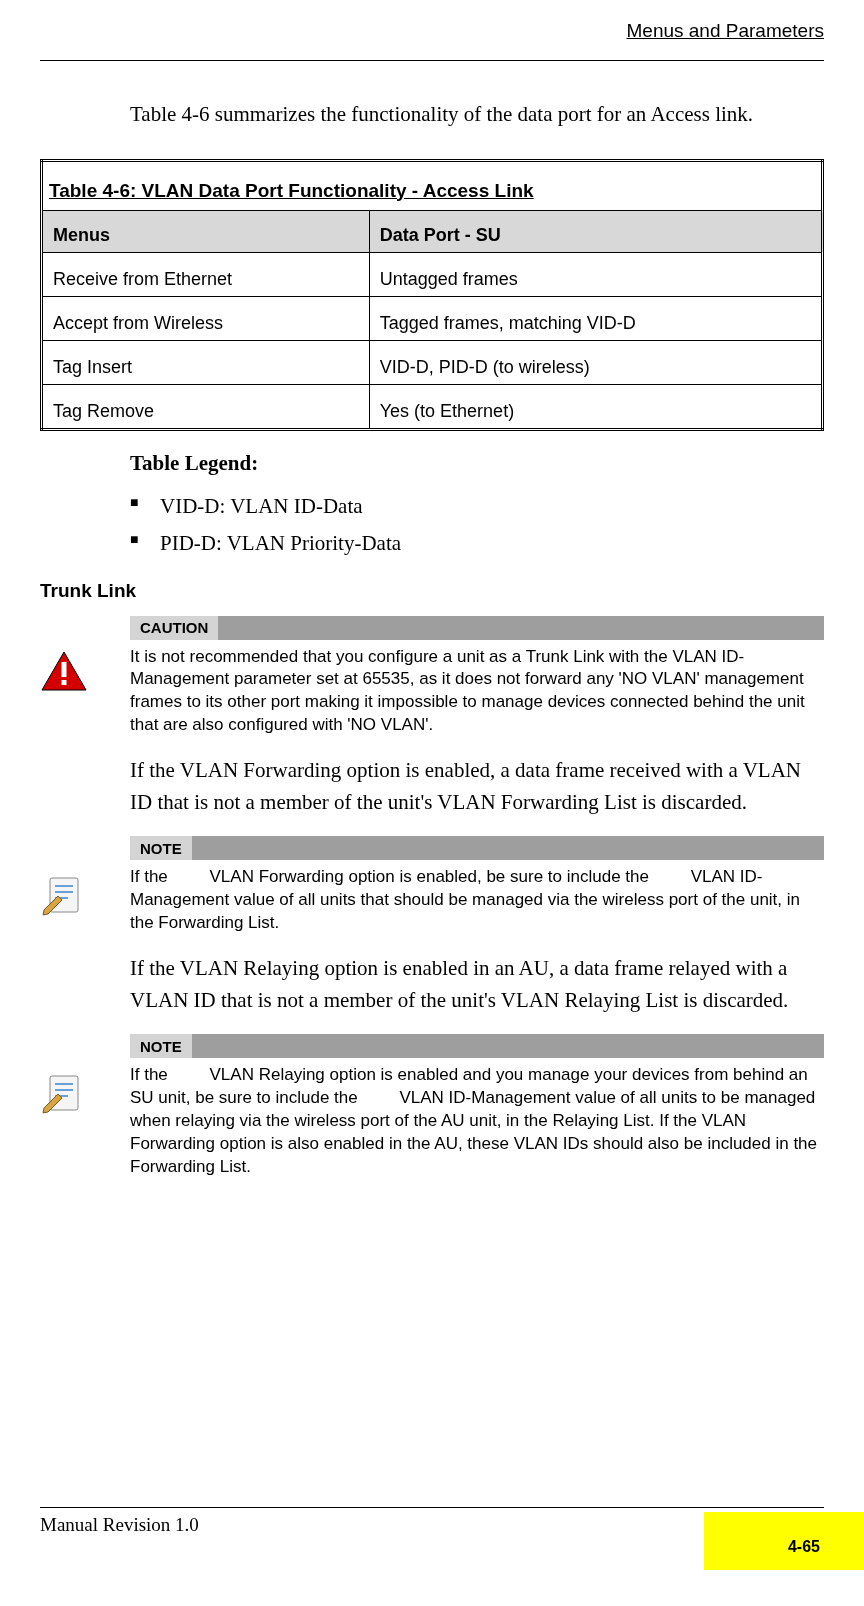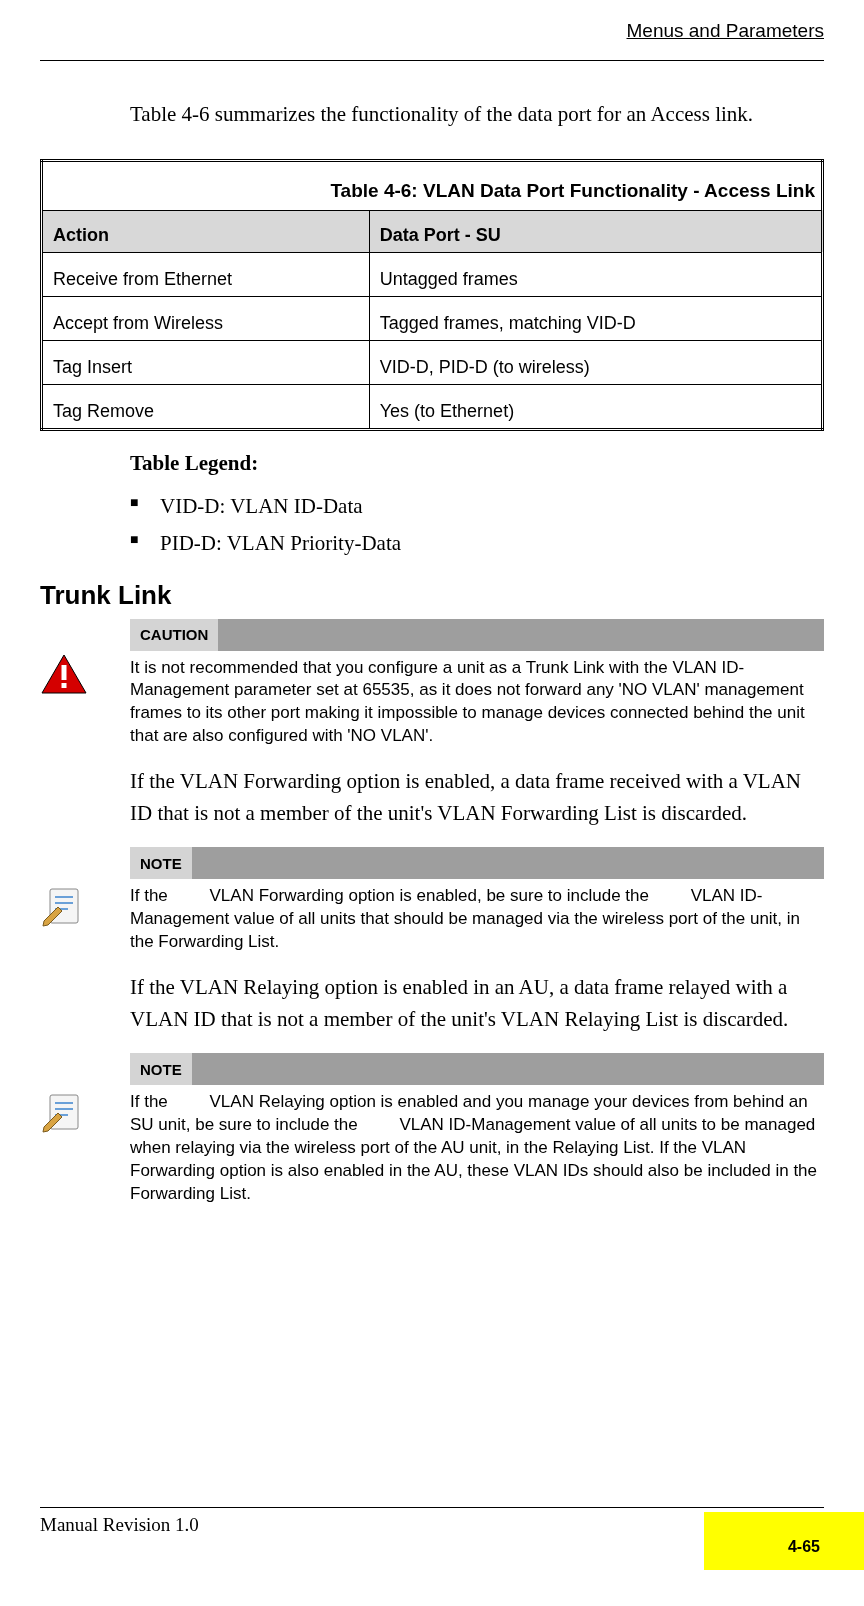--- a/index.html
+++ b/index.html
@@ -38,24 +38,25 @@
     margin-right: 0;
   }
   table.data {
     border-collapse: collapse;
     width: 100%;
     border: 3px double #000;
     font-family: Arial, Helvetica, sans-serif;
     font-size: 18px;
   }
   table.data .title-row td {
-    text-align: right;
+    text-align: left;
     font-weight: bold;
     padding: 18px 6px 8px 6px;
     font-size: 19px;
+    text-decoration: underline;
   }
   table.data th {
     background: #d8d8d8;
     text-align: left;
     font-weight: bold;
     border-top: 1px solid #000;
     border-bottom: 1px solid #000;
     padding: 14px 10px 6px 10px;
   }
   table.data th:first-child { border-right: 1px solid #000; }
@@ -84,22 +85,22 @@
   ul.sq li::before {
     content: "■";
     position: absolute;
     left: 0;
     top: 7px;
     font-size: 14px;
   }
   .section-h {
     font-family: Arial, Helvetica, sans-serif;
     font-weight: bold;
-    font-size: 26px;
-    margin: 10px 0 8px 0;
+    font-size: 19px;
+    margin: 10px 0 14px 0;
   }
   .para {
     font-size: 21px;
     line-height: 1.5;
     margin-bottom: 18px;
   }
   
   .admon {
     display: flex;
     align-items: flex-start;
@@ -111,21 +112,21 @@
     display: flex;
     align-items: center;
     justify-content: flex-start;
     padding-top: 34px;
   }
   .admon .content-col {
     flex: 1;
   }
   .admon-bar {
     background: #9e9e9e;
-    height: 32px;
+    height: 24px;
     display: flex;
     align-items: stretch;
     margin-bottom: 6px;
   }
   .admon-bar .tab {
     background: #d4d4d4;
     font-family: Arial, Helvetica, sans-serif;
     font-weight: bold;
     font-size: 15px;
     padding: 3px 10px;
@@ -196,21 +197,21 @@
     <div class="intro">Table 4-6 summarizes the functionality of the data port for an Access link.</div>
   </div>
 
   <div class="tbl-wrap">
     <table class="data">
       <tbody>
           <tr class="title-row">
             <td colspan="2">Table 4-6: VLAN Data Port Functionality - Access Link</td>
           </tr>
       <tr>
-        <th>Action</th>
+        <th>Menus</th>
         <th>Data Port - SU</th>
       </tr>
       <tr>
         <td class="cell">Receive from Ethernet</td>
         <td class="cell">Untagged frames</td>
       </tr>
       <tr>
         <td class="cell">Accept from Wireless</td>
         <td class="cell">Tagged frames, matching VID-D</td>
       </tr>

